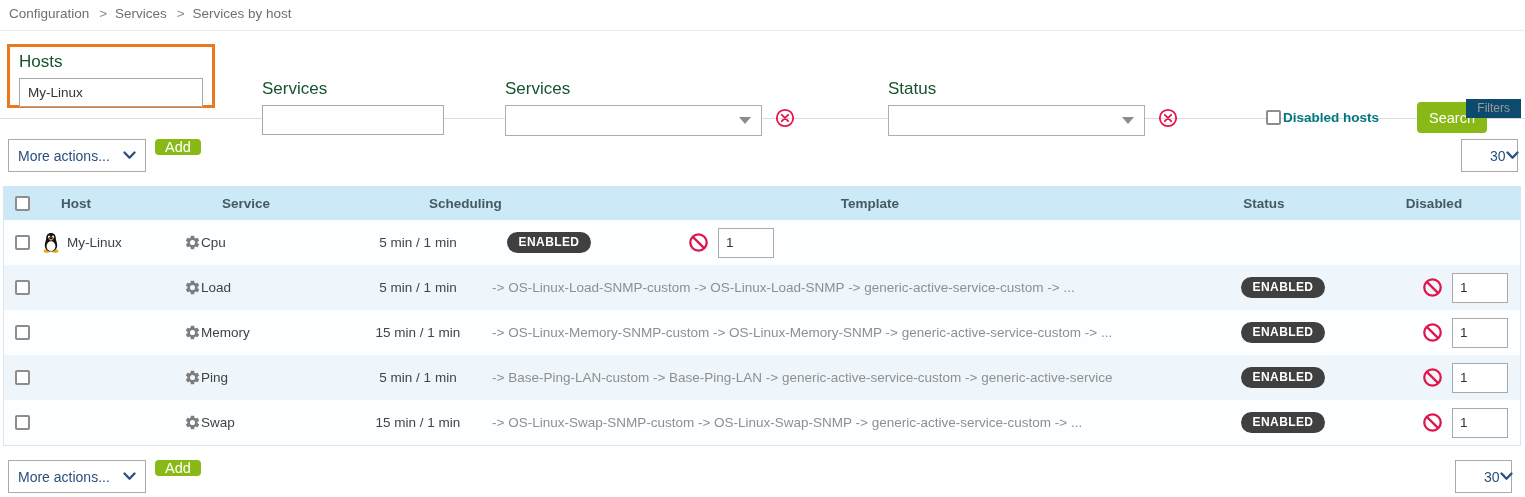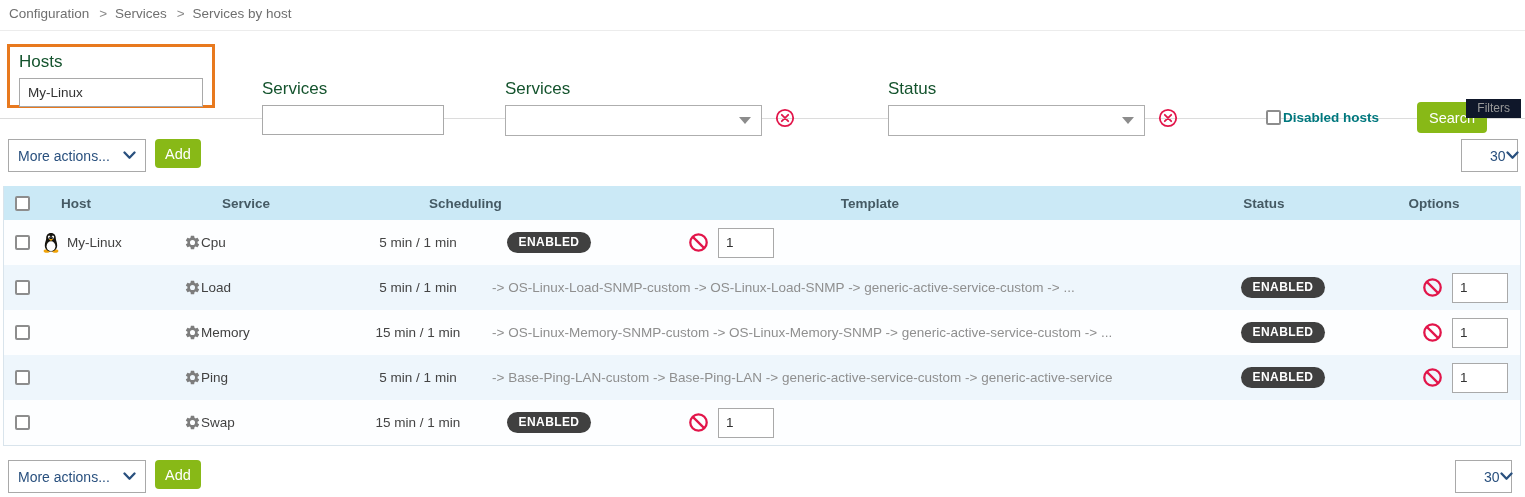--- a/index.html
+++ b/index.html
@@ -27,32 +27,32 @@
   .sel-caret { width: 0; height: 0; border-left: 6px solid transparent; border-right: 6px solid transparent;
     border-top: 7px solid #8c8c8c; }
   .clear-icon { position: absolute; cursor: pointer; width: 20px; height: 20px; }
   .dis-group { position: absolute; left: 1266px; top: 79px; display: flex; align-items: center; }
   .cbx { appearance: none; -webkit-appearance: none; width: 15px; height: 15px; border: 2px solid #8d8d8d;
     border-radius: 2px; background: #fff; cursor: pointer; display: inline-block; }
   .dis-label { font-size: 13.5px; font-weight: bold; color: #00787e; margin-left: 2px; }
   .btn-green { background: #88b917; color: #fff; border: none; border-radius: 4px; font-size: 14.5px;
     font-family: inherit; cursor: pointer; }
   .search-btn { position: absolute; left: 1417px; top: 71px; width: 70px; height: 31px; }
-  .filters-tab { position: absolute; right: 4px; bottom: 0; background: #0f172a; color: #9a9a9a;
+  .filters-tab { position: absolute; right: 4px; bottom: 0; background: #0c4a6e; color: #9a9a9a;
     font-size: 12px; padding: 2px 11px 3px 11px; cursor: pointer; }
 
   
   .toolbar { position: absolute; left: 0; width: 1525px; height: 34px; }
   .toolbar-top { top: 139px; }
   .toolbar-bottom { top: 460px; }
   .fake-select { position: absolute; background: #fff; border: 1px solid #a9a9a9; display: flex;
     align-items: center; justify-content: space-between; color: #29507e; font-size: 14px;
     padding: 0 9px; cursor: pointer; height: 33px; }
   .more-actions { left: 8px; width: 138px; }
-  .add-btn { position: absolute; left: 155px; top: 0; width: 46px; height: 29px; }
+  .add-btn { position: absolute; left: 155px; top: 0; width: 46px; height: 16px; }
   .page-size { width: 57px; padding-left: 28px; }
   .ps-top { left: 1461px; }
   .ps-bottom { left: 1455px; }
   .nav-caret svg { display: block; }
 
   
   .grid { position: absolute; top: 186px; left: 3px; width: 1518px; border: 1px solid #d9e4ec; border-top: none; }
   .g-header { display: flex; align-items: center; height: 34px; background: #cbe9f6; gap: 19px; }
   .g-header .cell { font-size: 13.5px; font-weight: bold; color: #455a64; }
   .g-row { display: flex; align-items: center; height: 45px; background: #fdfeff; }
@@ -159,21 +159,21 @@
   <div class="grid">
     <div class="g-header">
       <div class="cell c-check">
           <input type="checkbox" class="cbx" style="">
         </div>
       <div class="cell c-host">Host</div>
       <div class="cell c-service">Service</div>
       <div class="cell c-sched">Scheduling</div>
       <div class="cell c-template">Template</div>
       <div class="cell c-status">Status</div>
-      <div class="cell c-options" style="justify-content:center; padding-right:0;">Options</div>
+      <div class="cell c-options" style="justify-content:center; padding-right:0;">Disabled</div>
     </div>
 
     <div class="g-row">
       <div class="cell c-check">
           <input type="checkbox" class="cbx" style="">
         </div>
       <div class="cell c-host">
         <span class="icon">
           <svg width="18" height="21" viewBox="0 0 18 21">
             <ellipse cx="4.8" cy="19" rx="3.2" ry="1.8" fill="#f0a30a"></ellipse>
@@ -306,20 +306,21 @@
       <div class="cell c-host"></div>
       <div class="cell c-service">
         <span class="icon">
           <svg width="17" height="17" viewBox="0 0 24 24">
               <path fill="#7d7d7d" d="M19.14 12.94c.04-.3.06-.61.06-.94 0-.32-.02-.64-.07-.94l2.03-1.58a.49.49 0 0 0 .12-.61l-1.92-3.32a.49.49 0 0 0-.59-.22l-2.39.96c-.5-.38-1.03-.7-1.62-.94l-.36-2.54a.484.484 0 0 0-.48-.41h-3.84c-.24 0-.43.17-.47.41l-.36 2.54c-.59.24-1.13.57-1.62.94l-2.39-.96a.49.49 0 0 0-.59.22L2.74 8.87c-.12.21-.08.47.12.61l2.03 1.58c-.05.3-.09.63-.09.94s.02.64.07.94l-2.03 1.58a.49.49 0 0 0-.12.61l1.92 3.32c.12.22.37.29.59.22l2.39-.96c.5.38 1.03.7 1.62.94l.36 2.54c.05.24.24.41.48.41h3.84c.24 0 .44-.17.47-.41l.36-2.54c.59-.24 1.13-.56 1.62-.94l2.39.96c.22.08.47 0 .59-.22l1.92-3.32c.12-.22.07-.47-.12-.61l-2.01-1.58zM12 15.6a3.6 3.6 0 1 1 0-7.2 3.6 3.6 0 0 1 0 7.2z"></path>
             </svg>
         </span>
         <span class="svc-name">Swap</span>
       </div>
       <div class="cell c-sched">15 min / 1 min</div>
+      <div class="cell c-template">-&gt; OS-Linux-Swap-SNMP-custom -&gt; OS-Linux-Swap-SNMP -&gt; generic-active-service-custom -&gt; ...</div>
       <div class="cell c-status">
           <span class="badge">ENABLED</span>
         </div>
       <div class="cell c-options">
         <span class="icon">
           <svg width="21" height="21" viewBox="0 0 24 24">
               <circle cx="12" cy="12" r="9.4" fill="none" stroke="#e2154a" stroke-width="2.6"></circle>
               <path d="M5.8 5.8 L18.2 18.2" stroke="#e2154a" stroke-width="2.6"></path>
             </svg>
         </span>

